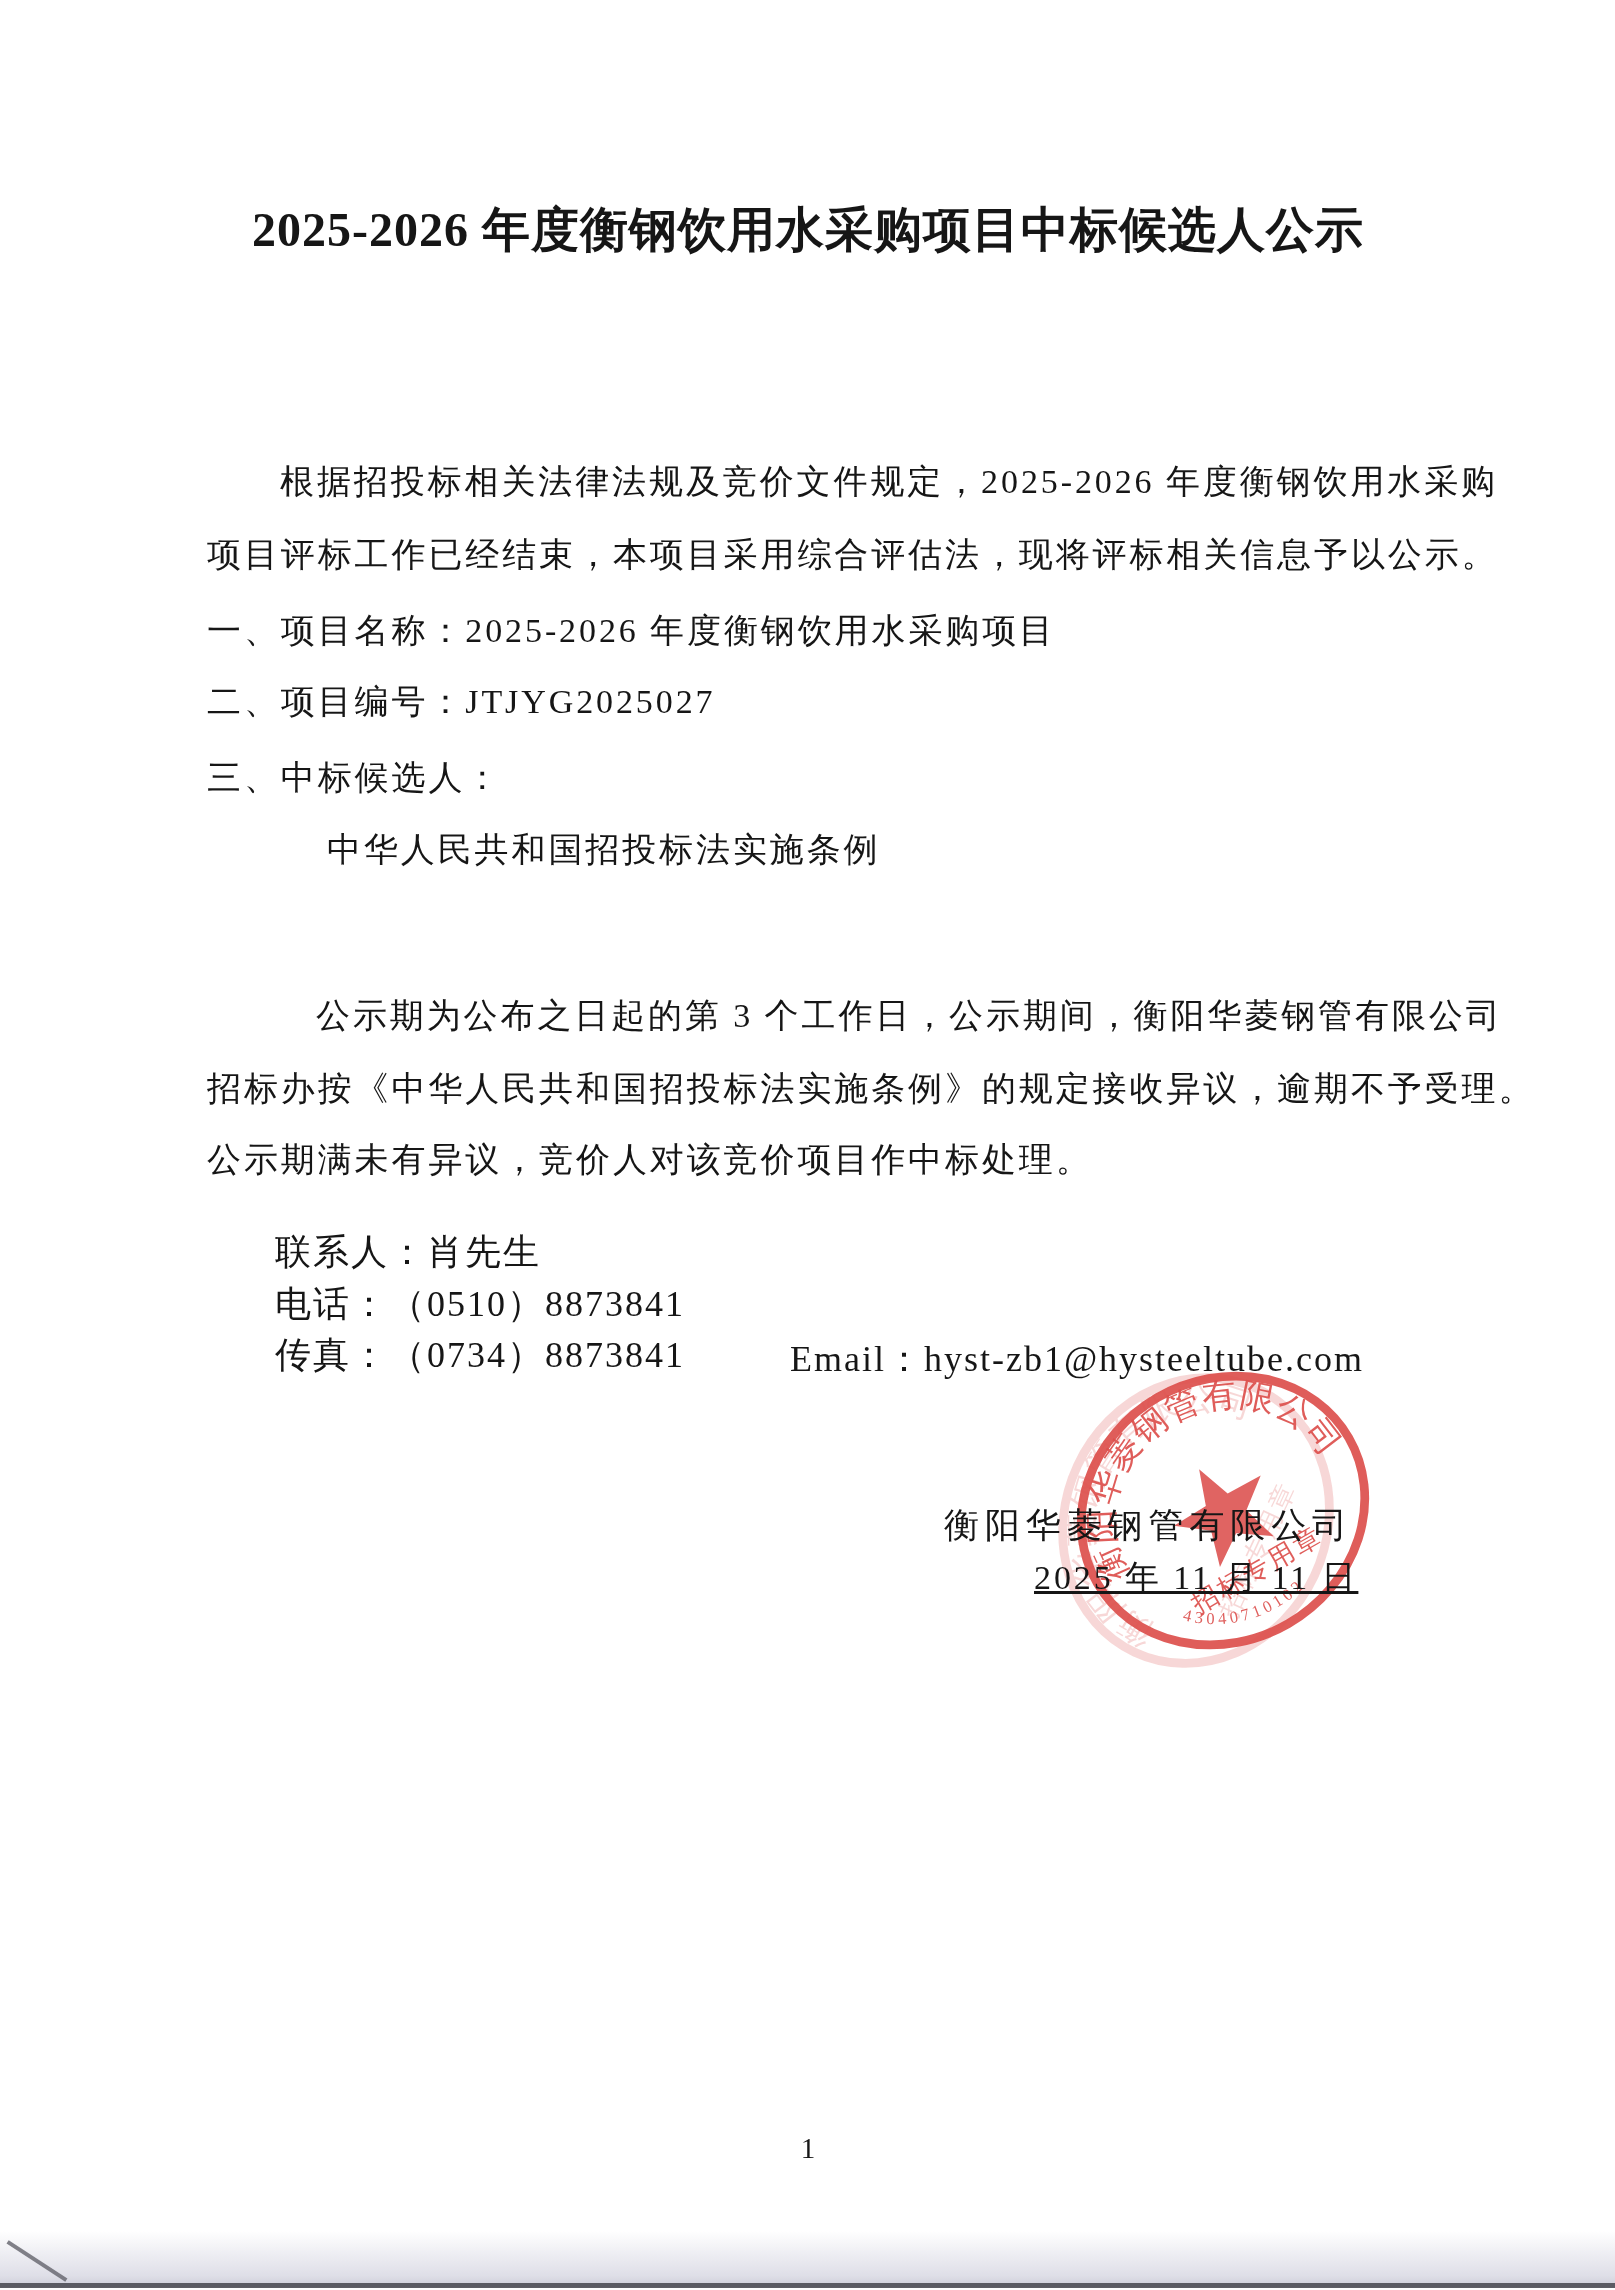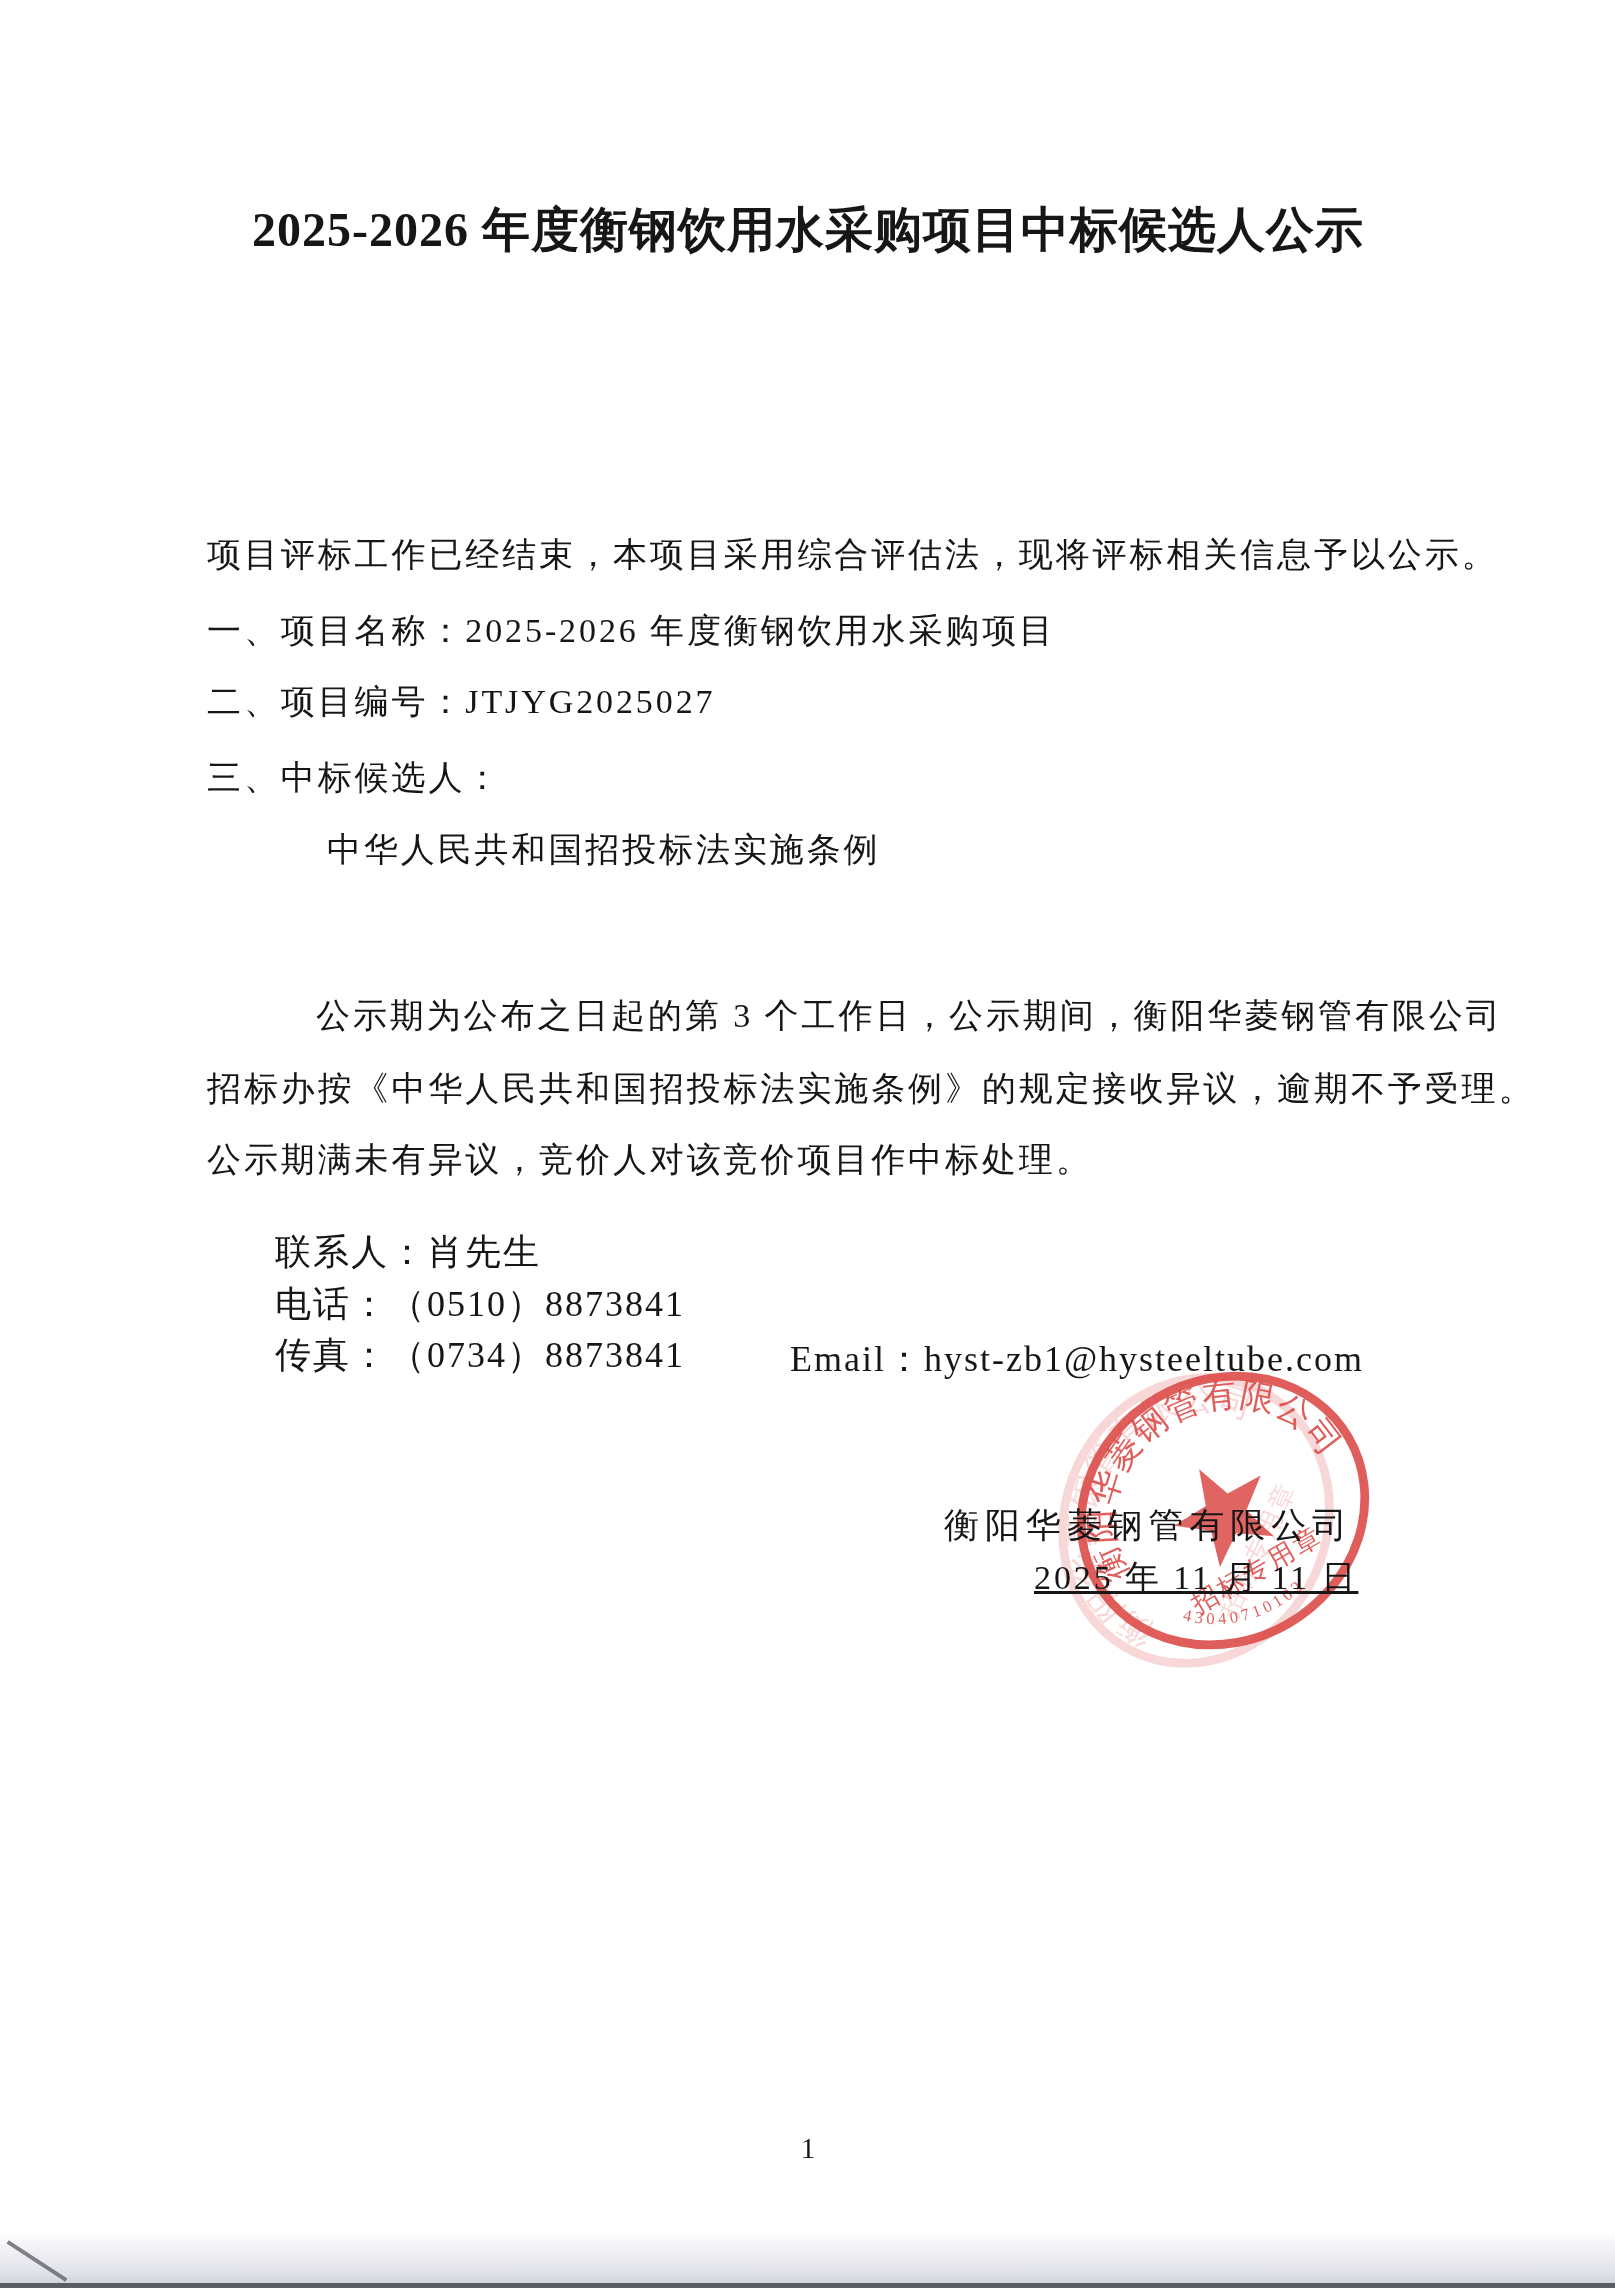--- a/index.html
+++ b/index.html
@@ -51,20 +51,21 @@
     background:#63636b;opacity:0.8;transform:rotate(33deg);
   }
 </style>
 </head>
 <body>
 
 <div class="page">
 
   <h1 class="doc-title">2025-2026 年度衡钢饮用水采购项目中标候选人公示</h1>
 
+  <div class="line" style="left:280px;top:462px;">根据招投标相关法律法规及竞价文件规定，2025-2026 年度衡钢饮用水采购</div>
   <div class="line" style="left:207px;top:535px;">项目评标工作已经结束，本项目采用综合评估法，现将评标相关信息予以公示。</div>
 
   <div class="line" style="left:207px;top:611px;">一、项目名称：2025-2026 年度衡钢饮用水采购项目</div>
   <div class="line" style="left:207px;top:682px;">二、项目编号：JTJYG2025027</div>
   <div class="line" style="left:207px;top:758px;">三、中标候选人：</div>
   <div class="line" style="left:327px;top:830px;">中华人民共和国招投标法实施条例</div>
 
   <div class="line" style="left:316px;top:996px;">公示期为公布之日起的第 3 个工作日，公示期间，衡阳华菱钢管有限公司</div>
   <div class="line" style="left:207px;top:1140px;">公示期满未有异议，竞价人对该竞价项目作中标处理。</div>
   <div class="line" style="left:207px;top:1069px;">招标办按《中华人民共和国招投标法实施条例》的规定接收异议，逾期不予受理。</div>

